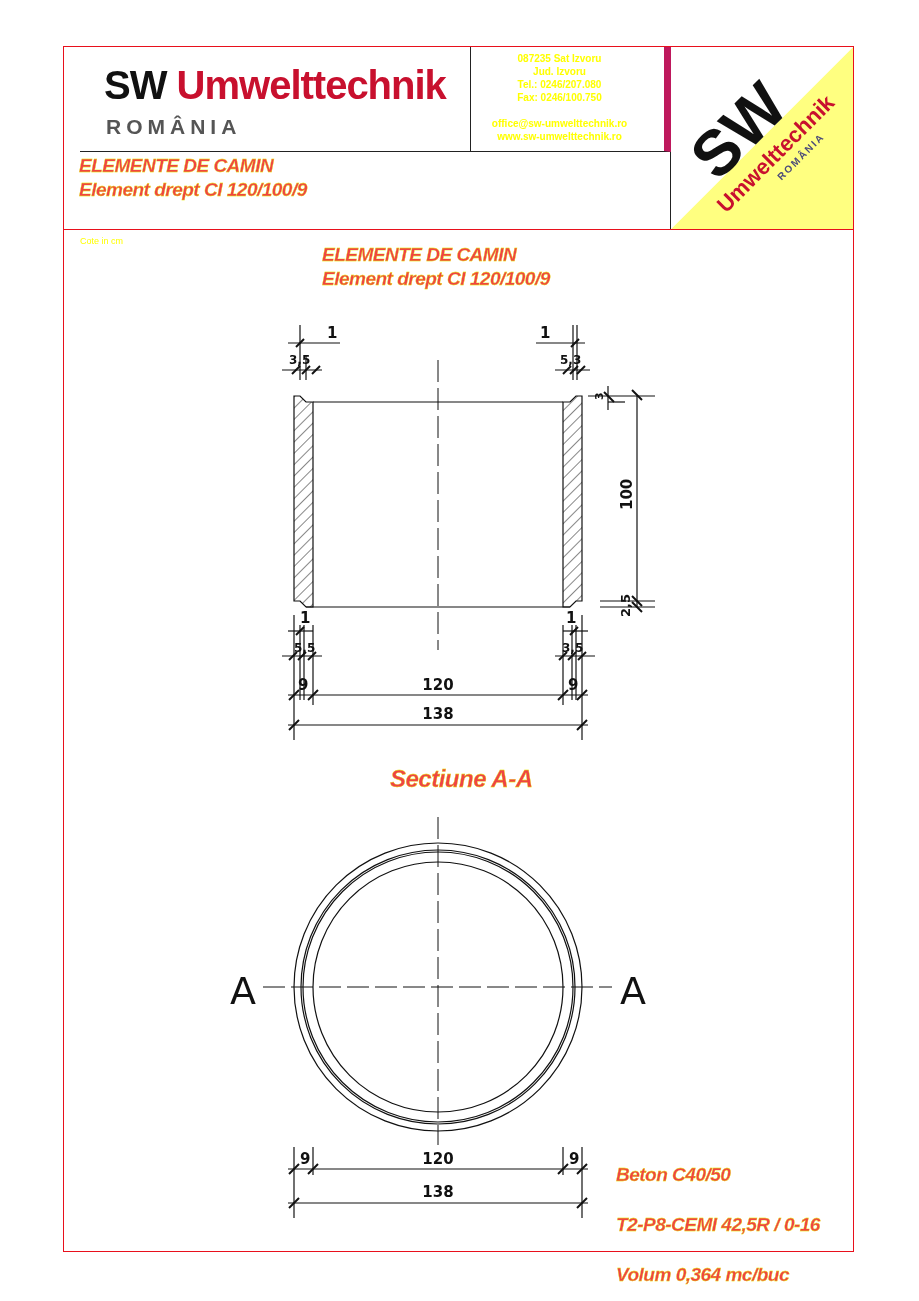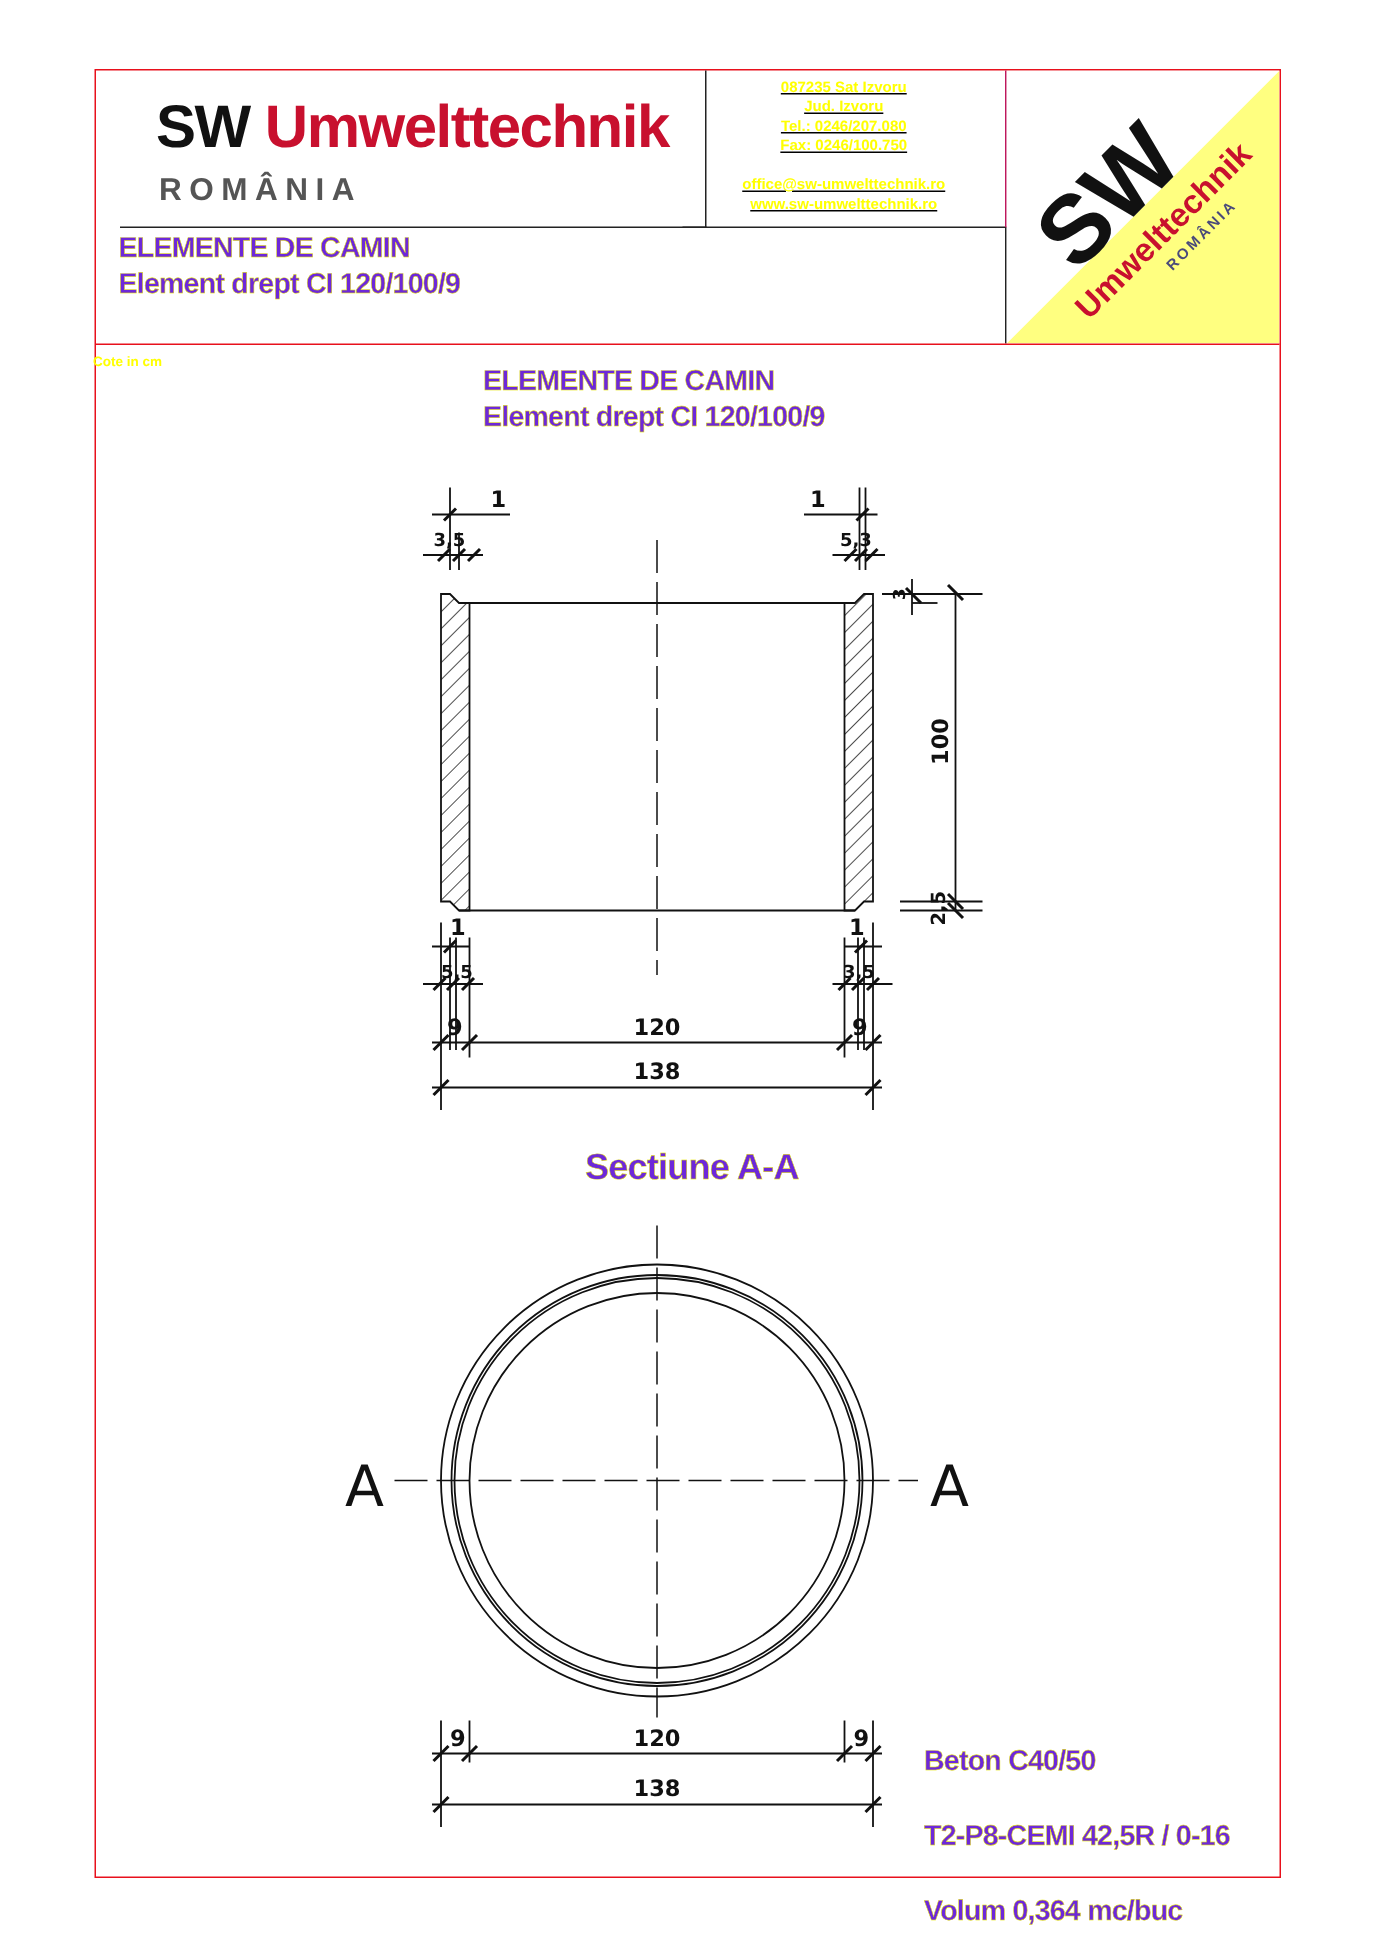--- a/index.html
+++ b/index.html
@@ -1,29 +1,29 @@
 <!DOCTYPE html>
 <html><head>
 <meta charset="utf-8">
 <style>
   html, body { margin:0; padding:0; background:#ffffff; }
   body { width:919px; height:1301px; position:relative; overflow:hidden; font-family:"Liberation Sans", sans-serif; }
   .frame { position:absolute; left:63px; top:46px; width:791px; height:1206px; border:1.5px solid #e8101c; box-sizing:border-box; }
   .hdr-logo { position:absolute; left:80px; top:47px; width:391px; height:105px; border-right:1px solid #222; border-bottom:1px solid #222; box-sizing:border-box; }
-  .hdr-contact { position:absolute; left:455px; top:47px; width:216px; height:105px; border-right:1px solid #be185d; border-bottom:1px solid #222; box-sizing:border-box; text-align:center; padding-top:5px;text-decoration:underline; }
+  .hdr-contact { position:absolute; left:455px; top:47px; width:216px; height:105px; border-right:7px solid #be185d; border-bottom:1px solid #222; box-sizing:border-box; text-align:center; padding-top:5px; }
   .hdr-title { position:absolute; left:64px; top:152px; width:607px; height:77px; border-right:1px solid #222; box-sizing:border-box; }
   .hdr-corner { position:absolute; left:671px; top:47px; width:182px; height:182px; overflow:hidden; }
   .hdr-sep { position:absolute; left:64px; top:229px; width:789px; height:0; border-top:1.5px solid #e8101c; }
   .logo-sw { position:absolute; left:24px; top:16px; font-weight:bold; font-size:40px; letter-spacing:-1px; color:#111; }
   .logo-um { color:#c8102e; font-weight:bold; }
   .logo-ro { position:absolute; left:26px; top:68px; font-size:21px; letter-spacing:5px; color:#555; font-weight:bold; }
-  .yl { color:#6d28d9; font-weight:bold; -webkit-text-stroke:0.3px #e6e600; }
+  .yl { color:#ef4444; font-weight:bold; font-style:italic; -webkit-text-stroke:0.3px #e6e600; }
   .contact-line { font-size:10px; line-height:13px; color:#ffff00; font-weight:bold; display:block; }
   .title-line { font-size:19px; line-height:24px; display:block; letter-spacing:-0.5px; }
-  .cote { position:absolute; left:62px; top:236px; font-size:9px; color:#ffff00; font-weight:bold; }
+  .cote { position:absolute; left:80px; top:236px; font-size:9px; color:#ffff00; font-weight:normal; }
   .dtitle { position:absolute; left:322px; top:243px; }
   .sectiune { position:absolute; left:390px; top:765px; font-size:24px; letter-spacing:-0.5px; }
   .specs { position:absolute; left:616px; top:1137px; }
   .specs span { display:block; font-size:19px; line-height:25px; letter-spacing:-0.5px;margin-top:25px; }
   svg.draw { position:absolute; left:0; top:0; }
 </style>
 </head>
 <body>
 
 <div class="frame"></div>

